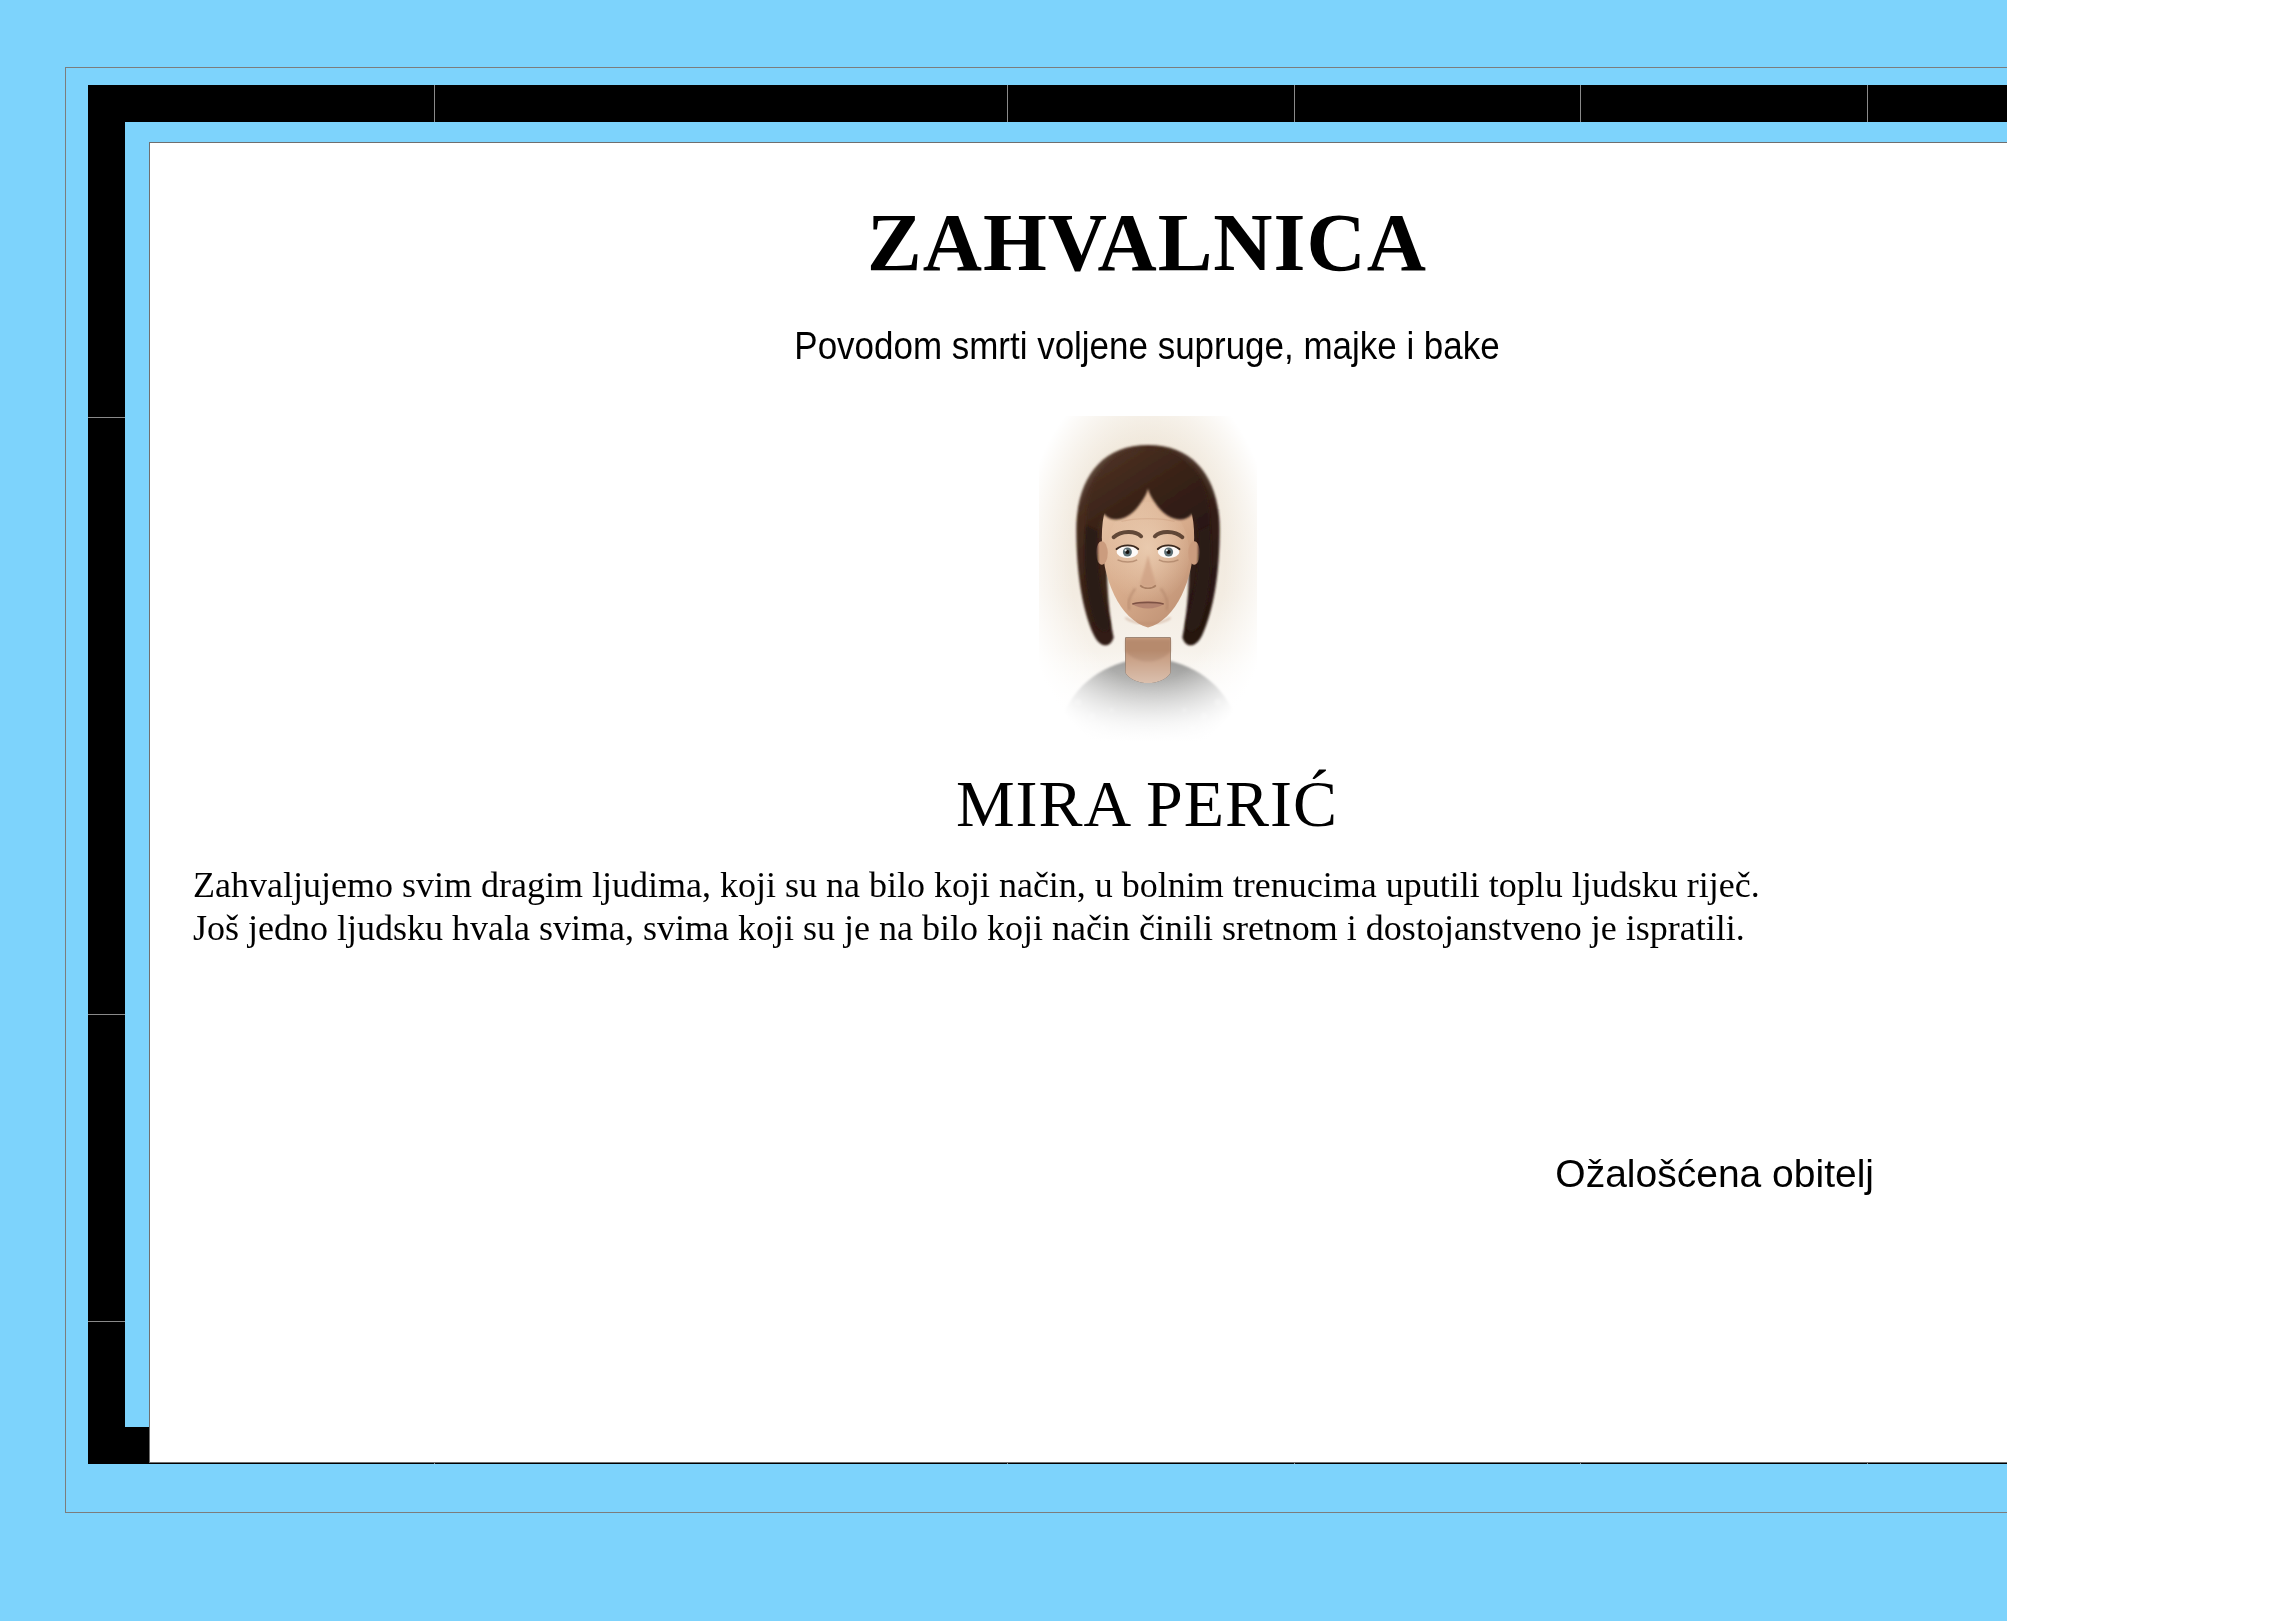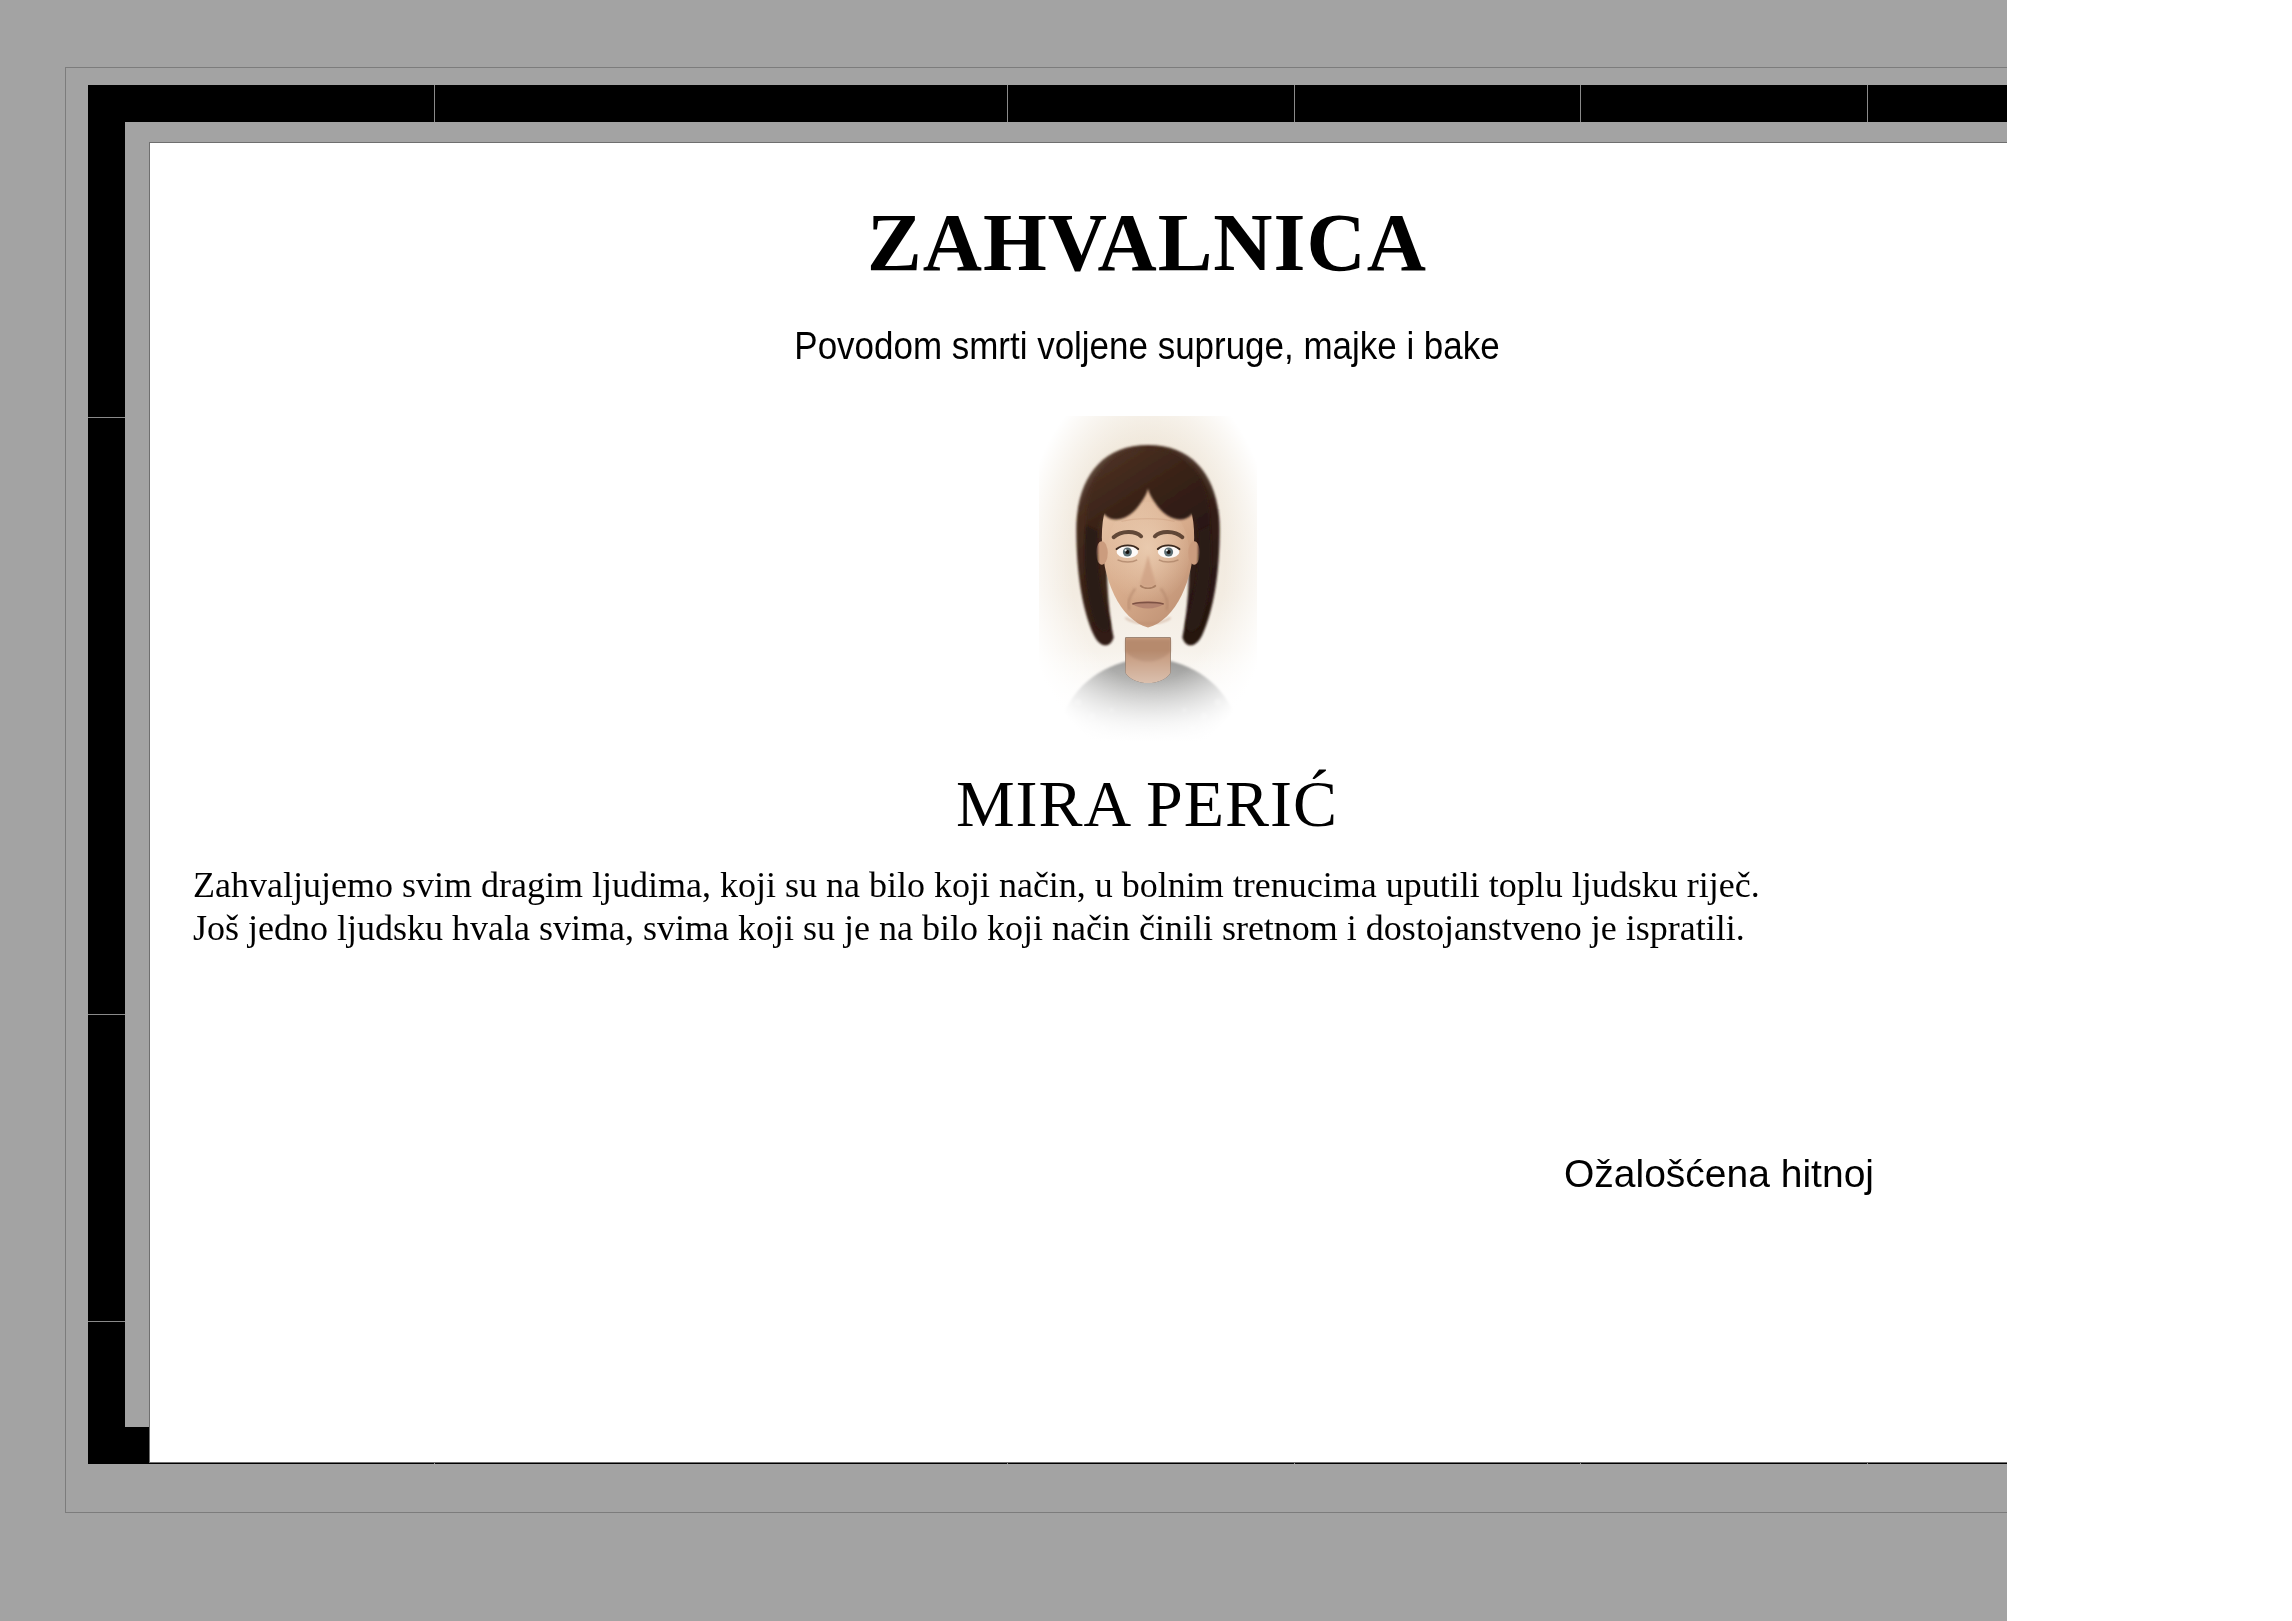--- a/index.html
+++ b/index.html
@@ -10,21 +10,21 @@
   }
   body {
     font-family: "Liberation Serif", "DejaVu Serif", serif;
     color: #000000;
   }
 
   .page {
     position: relative;
     width: 2007px;
     height: 1621px;
-    background: #a3a3a3;
+    background: #7dd3fc;
     overflow: hidden;
   }
 
   
   .outer-rule {
     position: absolute;
     left: 65px;
     top: 67px;
     width: 2162px;
     height: 1446px;
@@ -368,17 +368,17 @@
       <div class="photo-vignette"></div>
     </div>
 
     <div class="name">MIRA PERIĆ</div>
 
     <div class="body-text">
       <span class="line">Zahvaljujemo svim dragim ljudima, koji su na bilo koji način, u bolnim trenucima uputili toplu ljudsku riječ.</span>
       <span class="line">Još jedno ljudsku hvala svima, svima koji su je na bilo koji način činili sretnom i dostojanstveno je ispratili.</span>
     </div>
 
-    <div class="signature">Ožalošćena hitnoj</div>
+    <div class="signature">Ožalošćena obitelj</div>
 
   </div>
 </div>
 
 
 </body></html>

